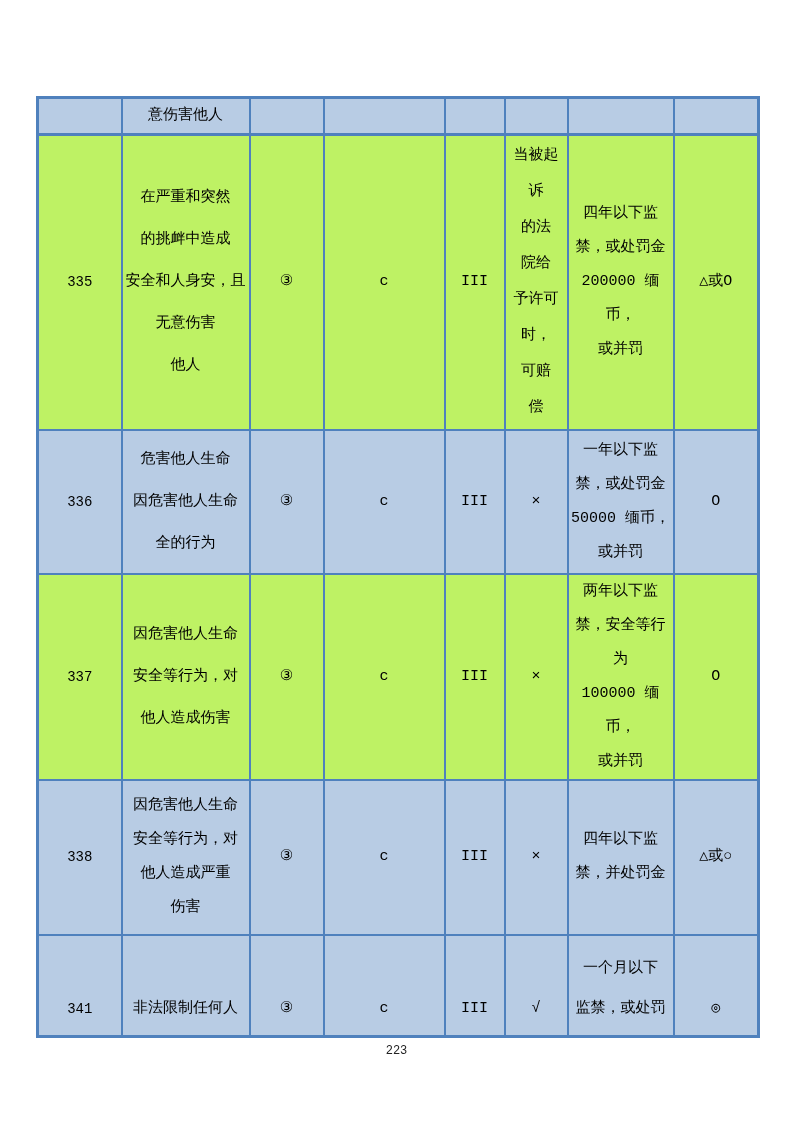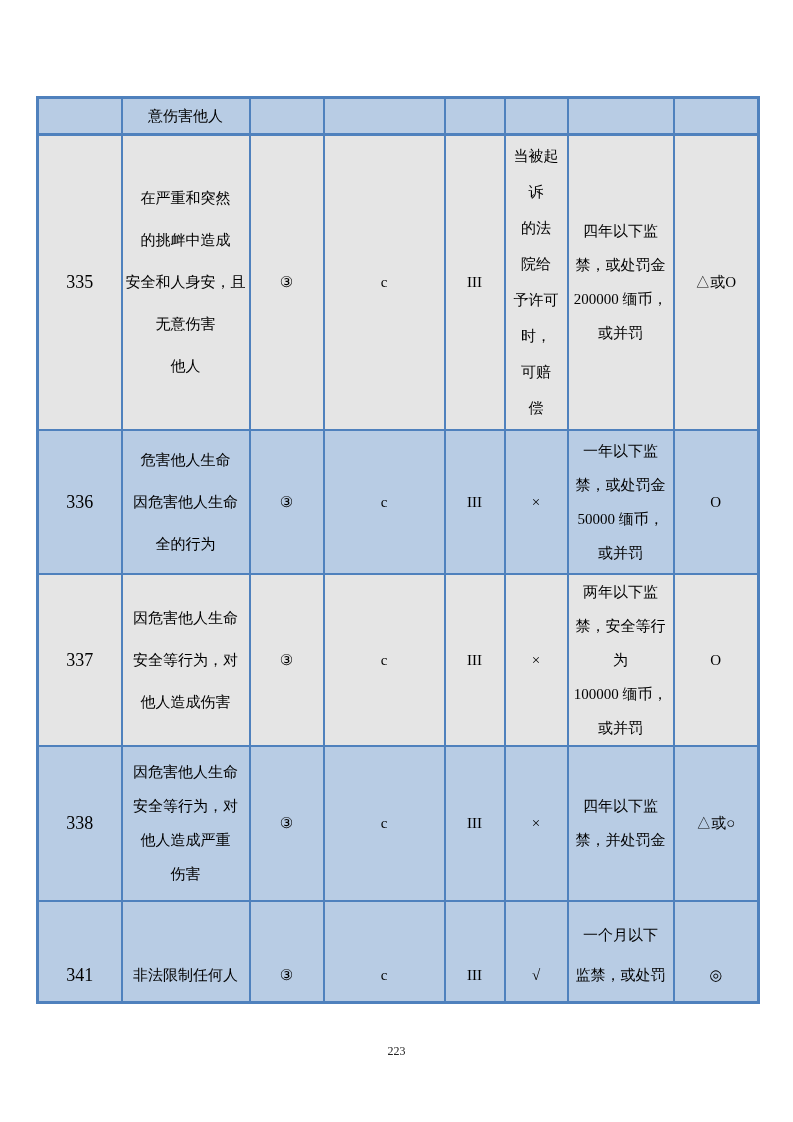--- a/index.html
+++ b/index.html
@@ -2,21 +2,21 @@
 <html><head>
 <meta charset="utf-8">
 <style>
   * { margin: 0; padding: 0; box-sizing: border-box; }
   html, body { background: #ffffff; }
   .page {
     position: relative;
     width: 793px;
     height: 1122px;
     background: #ffffff;
-    font-family: Liberation Serif, serif;
+    font-family: Liberation Mono, monospace;
     color: #000000;
     overflow: hidden;
   }
   table.offense-table {
     position: absolute;
     left: 36px;
     top: 96px;
     width: 721px;
     table-layout: fixed;
     border-collapse: collapse;
@@ -26,34 +26,34 @@
     border: 2px solid #4f81bd;
     text-align: center;
     vertical-align: middle;
     font-size: 15px;
     line-height: 42px;
     white-space: pre-line;
     padding: 0 2px;
     overflow: hidden;
   }
   tr.blue td { background: #b8cce4; }
-  tr.white td { background: #e5e5e5; }
+  tr.white td { background: #bef264; }
   tr.r-a { height: 37px; }
   tr.r-a td { border-bottom-width: 3px; line-height: 20px; }
   tr.r-b { height: 295px; }
   tr.r-c { height: 144px; }
   tr.r-d { height: 144px; }
   tr.r-e { height: 155px; }
   tr.r-f { height: 49px; }
   tr.r-f td { line-height: 22px; }
   tr.r-g { height: 102px; }
   tr.r-g td { vertical-align: bottom; padding-bottom: 6px; line-height: 40px; }
   td.lh-34 { line-height: 34px; }
   td.lh-36 { line-height: 36px; }
-  td.num { font-size: 18px; }
+  td.num { font-size: 14px; }
   .page-number {
     position: absolute;
     top: 1044px;
     left: 0;
     width: 100%;
     text-align: center;
     font-size: 12px;
     color: #222222;
   }
 </style>

